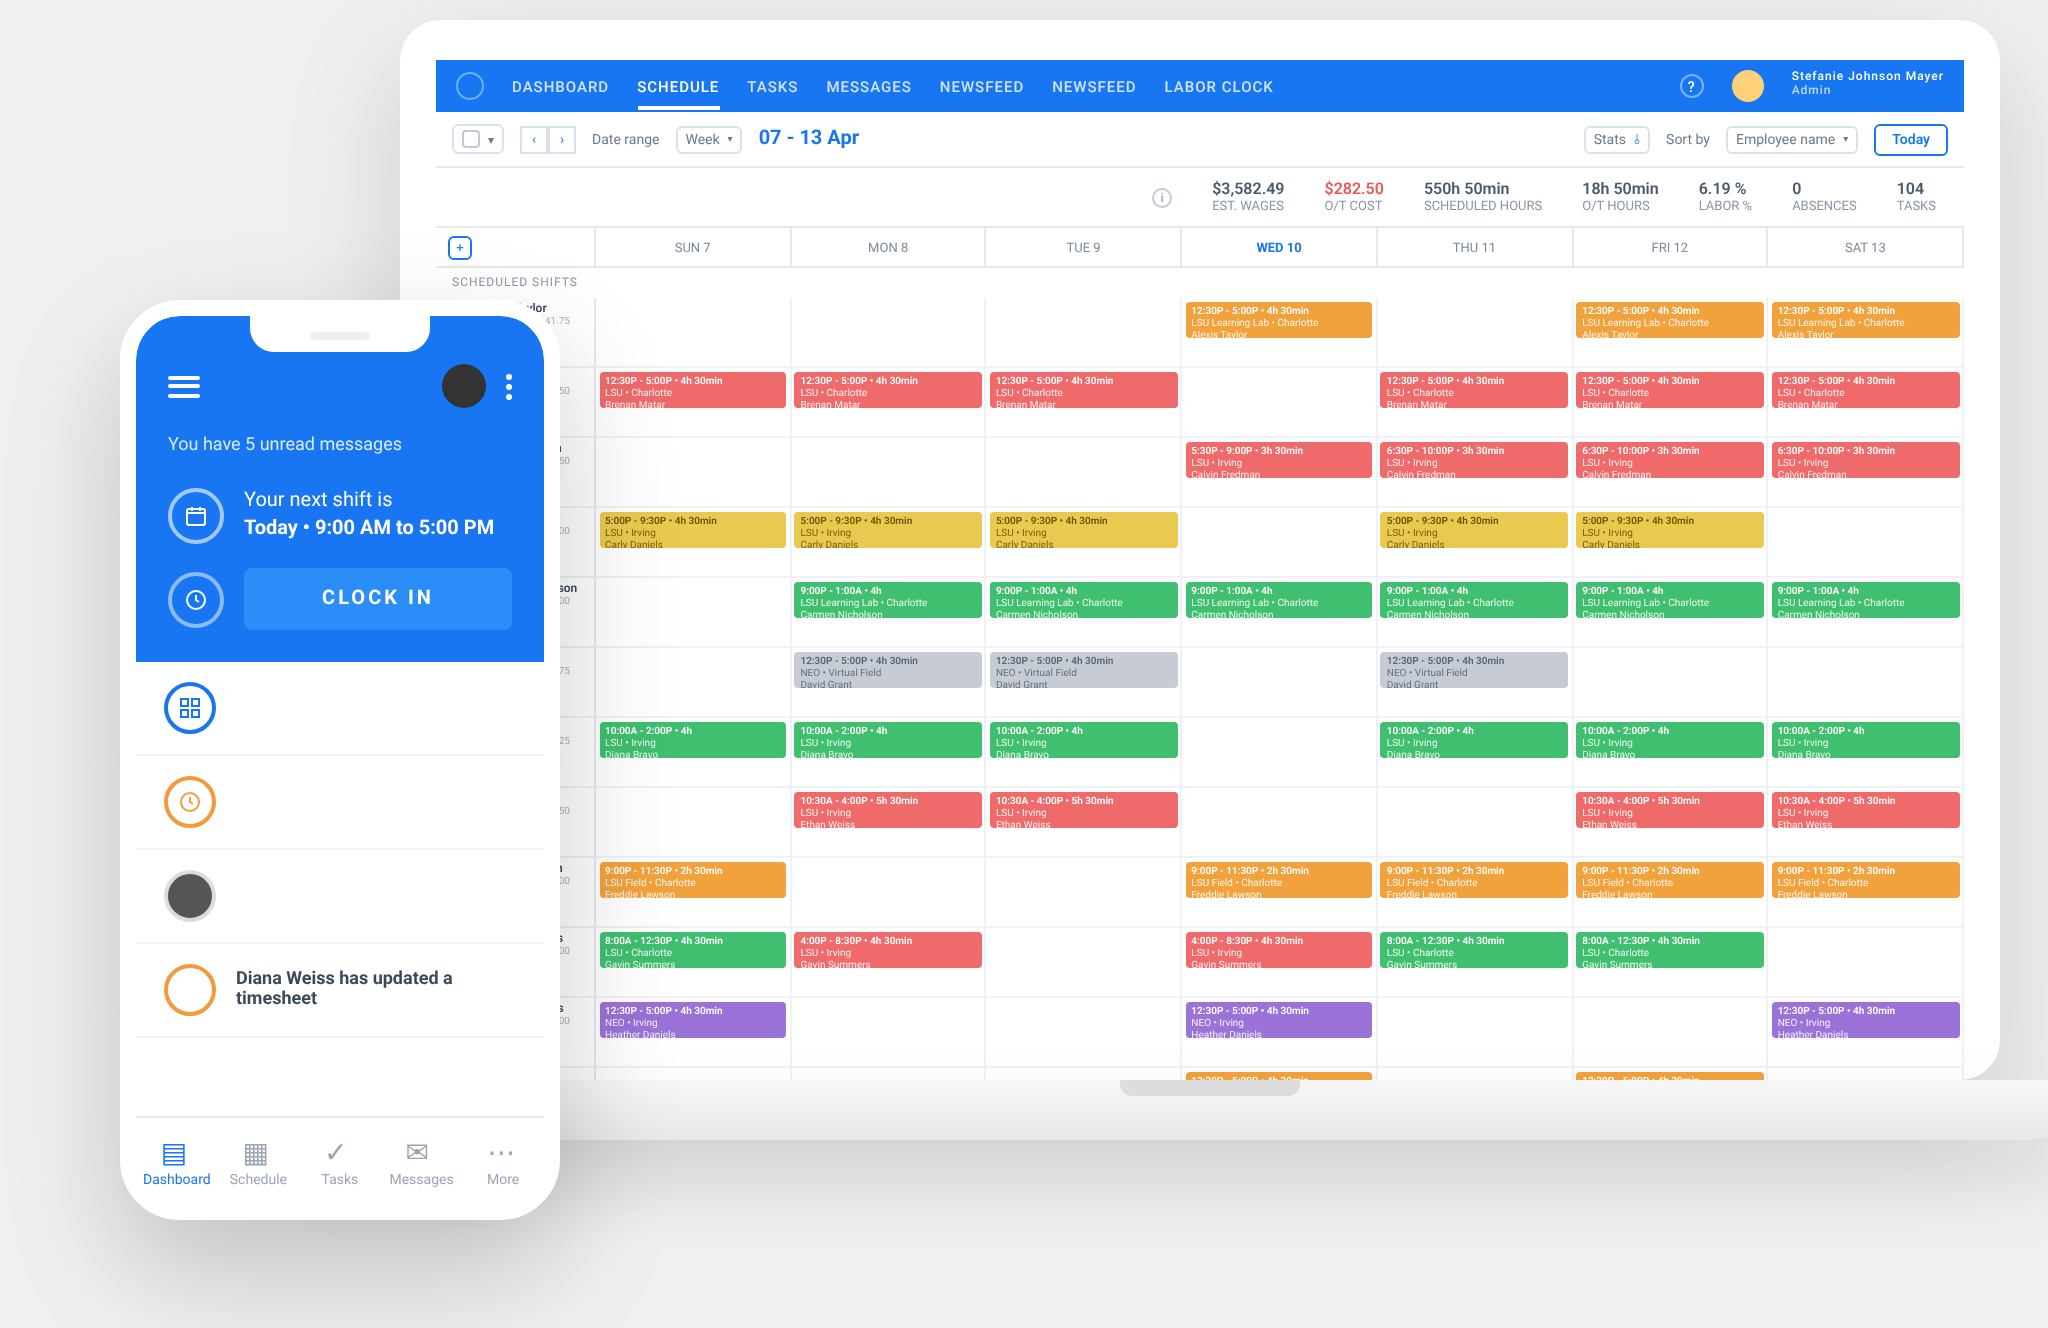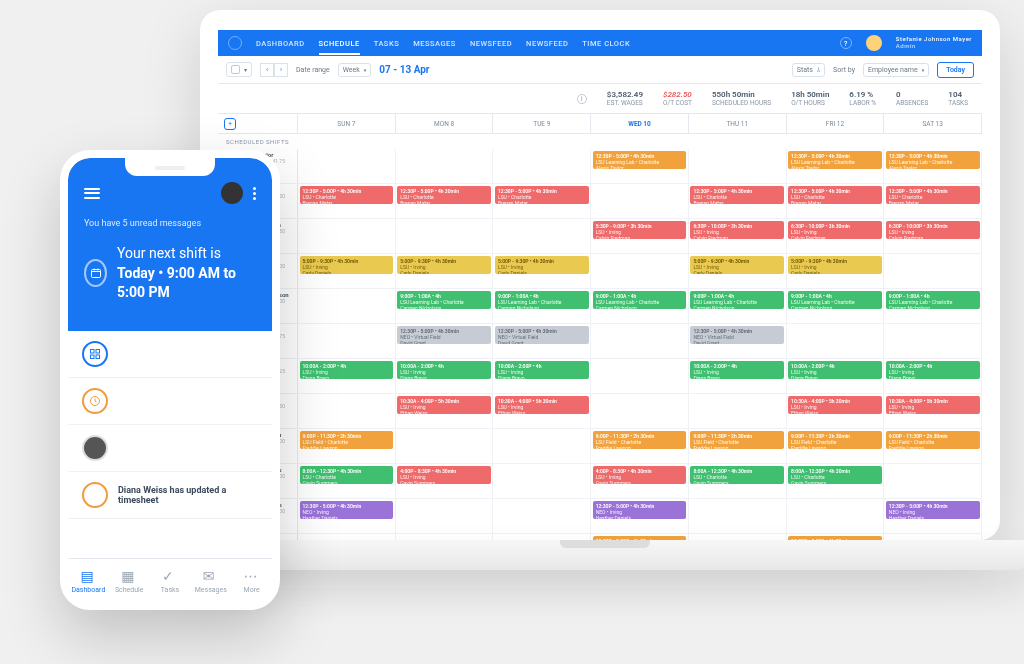--- a/index.html
+++ b/index.html
@@ -53,21 +53,21 @@
   .toolbar .date { color:#1976f2; font-size:10px; font-weight:700;}
   .toolbar .arrows { display:flex; }
   .toolbar .arrow { width:14px; height:14px; border:1px solid #d9e1ea; display:flex;align-items:center;justify-content:center; color:#1976f2;}
   .toolbar .spacer{flex:1;}
   .toolbar .today{border:1px solid #1976f2;color:#1976f2;border-radius:3px;padding:3px 8px;font-weight:600;}
 
   
   .stats { height:30px; border-bottom:1px solid #e5e9ef; display:flex; align-items:center; justify-content:flex-end; gap:20px; padding:0 14px; font-size:6.5px; color:#8895a5;}
   .stats .stat { }
   .stats .stat .v { font-size:8px; color:#4a5a6a; font-weight:600;}
-  .stats .stat .v.red { color:#e95757;font-style:italic; }
+  .stats .stat .v.red { color:#e95757; }
   .stats .info { width:10px;height:10px;border:1px solid #c0cad6;border-radius:50%;display:flex;align-items:center;justify-content:center;}
 
   
   .grid-head { display:flex; height:20px; border-bottom:1px solid #e5e9ef; font-size:6.5px; color:#7b8a9a;}
   .grid-head .plus { width:80px; border-right:1px solid #e5e9ef; display:flex;align-items:center;justify-content:flex-start; padding-left:6px;}
   .grid-head .plus span{ width:12px;height:12px;border:1px solid #1976f2;color:#1976f2;border-radius:3px;display:flex;align-items:center;justify-content:center;}
   .grid-head .day { flex:1; border-right:1px solid #e5e9ef; display:flex;align-items:center;justify-content:center; }
   .grid-head .day.today { color:#1976f2; font-weight:700; }
 
   .section-title { font-size:6px; color:#8a96a5; padding:4px 8px; letter-spacing:.5px;}
@@ -101,21 +101,21 @@
   .hamburger span{width:16px;height:2px;background:#fff;border-radius:1px;}
   .p-topbar .right{display:flex;align-items:center;gap:10px;}
   .p-avatar{width:22px;height:22px;border-radius:50%;background:#333;}
   .dots{display:flex;flex-direction:column;gap:2px;}
   .dots span{width:3px;height:3px;border-radius:50%;background:#fff;}
   .greeting{font-size:18px;font-weight:300;margin-bottom:2px;}
   .sub{font-size:9px;opacity:.85;margin-bottom:16px;}
   .next-shift{display:flex;align-items:center;gap:10px;margin-bottom:12px;}
   .ring{width:28px;height:28px;border:2px solid rgba(255,255,255,.6);border-radius:50%;display:flex;align-items:center;justify-content:center;}
   .ring svg{width:12px;height:12px;stroke:#fff;}
-  .next-shift .txt{font-size:14px;line-height:1.4;}
+  .next-shift .txt{font-size:10px;line-height:1.4;}
   .next-shift .txt b{font-weight:700;}
   .clockin-row{display:flex;align-items:center;gap:10px;}
   .clockin-row .ring{border-color:rgba(255,255,255,.5);}
   .clockin-btn{flex:1;background:#2b8df8;border:none;color:#fff;font-size:10px;font-weight:700;letter-spacing:1.5px;padding:10px;border-radius:4px;}
 
   .feed{flex:1;background:#fff;overflow:hidden;}
   .feed-item{display:flex;gap:10px;padding:10px 14px;border-bottom:1px solid #eef1f5;align-items:center;}
   .feed-item .ic{width:26px;height:26px;border-radius:50%;border:2px solid #1976f2;display:flex;align-items:center;justify-content:center;flex:none;}
   .feed-item .ic.orange{border-color:#f29b3c;}
   .feed-item .ic.grey{border-color:#ddd;background:#555;}
@@ -136,21 +136,21 @@
 
     <div class="topnav">
       <div class="logo"></div>
       <div id="nav-items" style="display:flex;gap:14px;">
           <div class="nav-item">DASHBOARD</div>
           <div class="nav-item active">SCHEDULE</div>
           <div class="nav-item">TASKS</div>
           <div class="nav-item">MESSAGES</div>
           <div class="nav-item">NEWSFEED</div>
           <div class="nav-item">NEWSFEED</div>
-          <div class="nav-item">TIME CLOCK</div>
+          <div class="nav-item">LABOR CLOCK</div>
         </div>
       <div class="spacer"></div>
       <div class="info-icon">?</div>
       <div class="avatar"></div>
       <div class="user">
         <span>Stefanie Johnson Mayer</span>
         <span style="opacity:.7">Admin</span>
       </div>
     </div>
 
@@ -760,20 +760,29 @@
         <div class="ring">
           <svg viewBox="0 0 24 24" fill="none" stroke-width="2">
               <rect x="3" y="5" width="18" height="16" rx="2"></rect>
               <path d="M3 9h18M8 3v4M16 3v4"></path>
             </svg>
         </div>
         <div class="txt">
           <div>Your next shift is</div>
           <b>Today • 9:00 AM to 5:00 PM</b>
         </div>
+      </div>
+      <div class="clockin-row">
+        <div class="ring">
+          <svg viewBox="0 0 24 24" fill="none" stroke-width="2">
+              <circle cx="12" cy="12" r="9"></circle>
+              <path d="M12 7v5l3 2"></path>
+            </svg>
+        </div>
+        <button class="clockin-btn">CLOCK IN</button>
       </div>
     </div>
     <div class="feed" id="feed">
         <div class="feed-item">
           <div class="ic ">
             <svg viewBox="0 0 24 24" width="12" height="12" stroke="#1976f2" fill="none" stroke-width="2">
               <rect x="3" y="3" width="7" height="7"></rect>
               <rect x="14" y="3" width="7" height="7"></rect>
               <rect x="3" y="14" width="7" height="7"></rect>
               <rect x="14" y="14" width="7" height="7"></rect>

